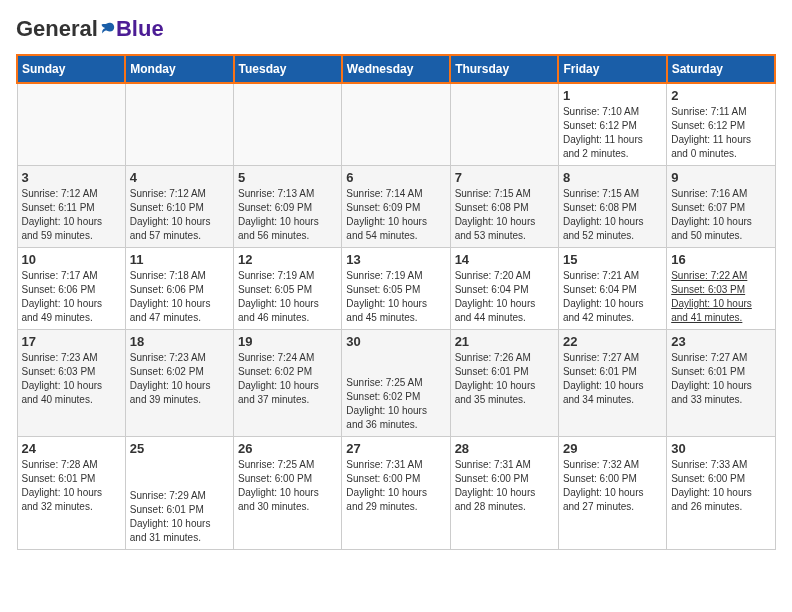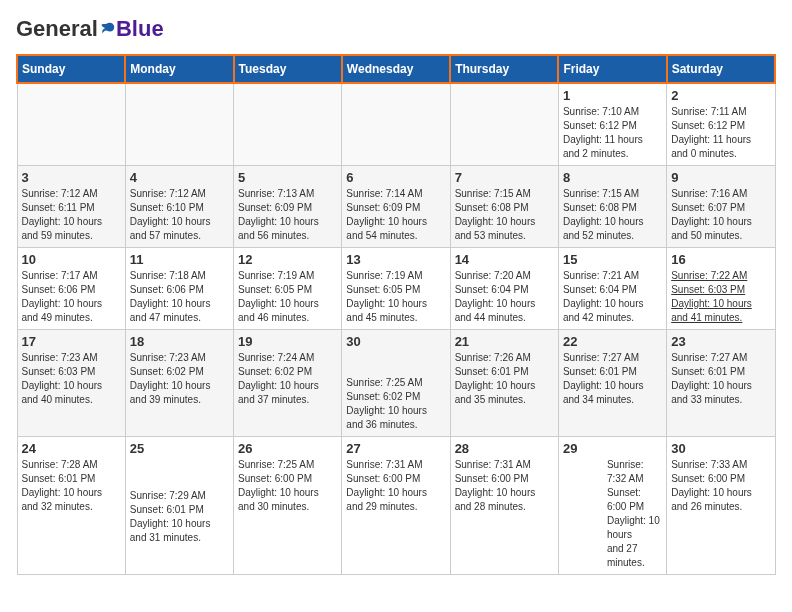--- a/index.html
+++ b/index.html
@@ -325,21 +325,21 @@
         </td>
         <td>
           <span class="day-num">28</span>
           <div class="day-info" style="white-space: pre-line;">Sunrise: 7:31 AM
 Sunset: 6:00 PM
 Daylight: 10 hours
 and 28 minutes.</div>
         </td>
         <td>
           <span class="day-num">29</span>
-          <div class="day-info" style="white-space: pre-line; margin-left: 44px;">Sunrise: 7:32 AM
+          <div class="day-info" style="white-space: pre-line;">Sunrise: 7:32 AM
 Sunset: 6:00 PM
 Daylight: 10 hours
 and 27 minutes.</div>
         </td>
         <td>
           <span class="day-num">30</span>
           <div class="day-info" style="white-space: pre-line;">Sunrise: 7:33 AM
 Sunset: 6:00 PM
 Daylight: 10 hours
 and 26 minutes.</div>

